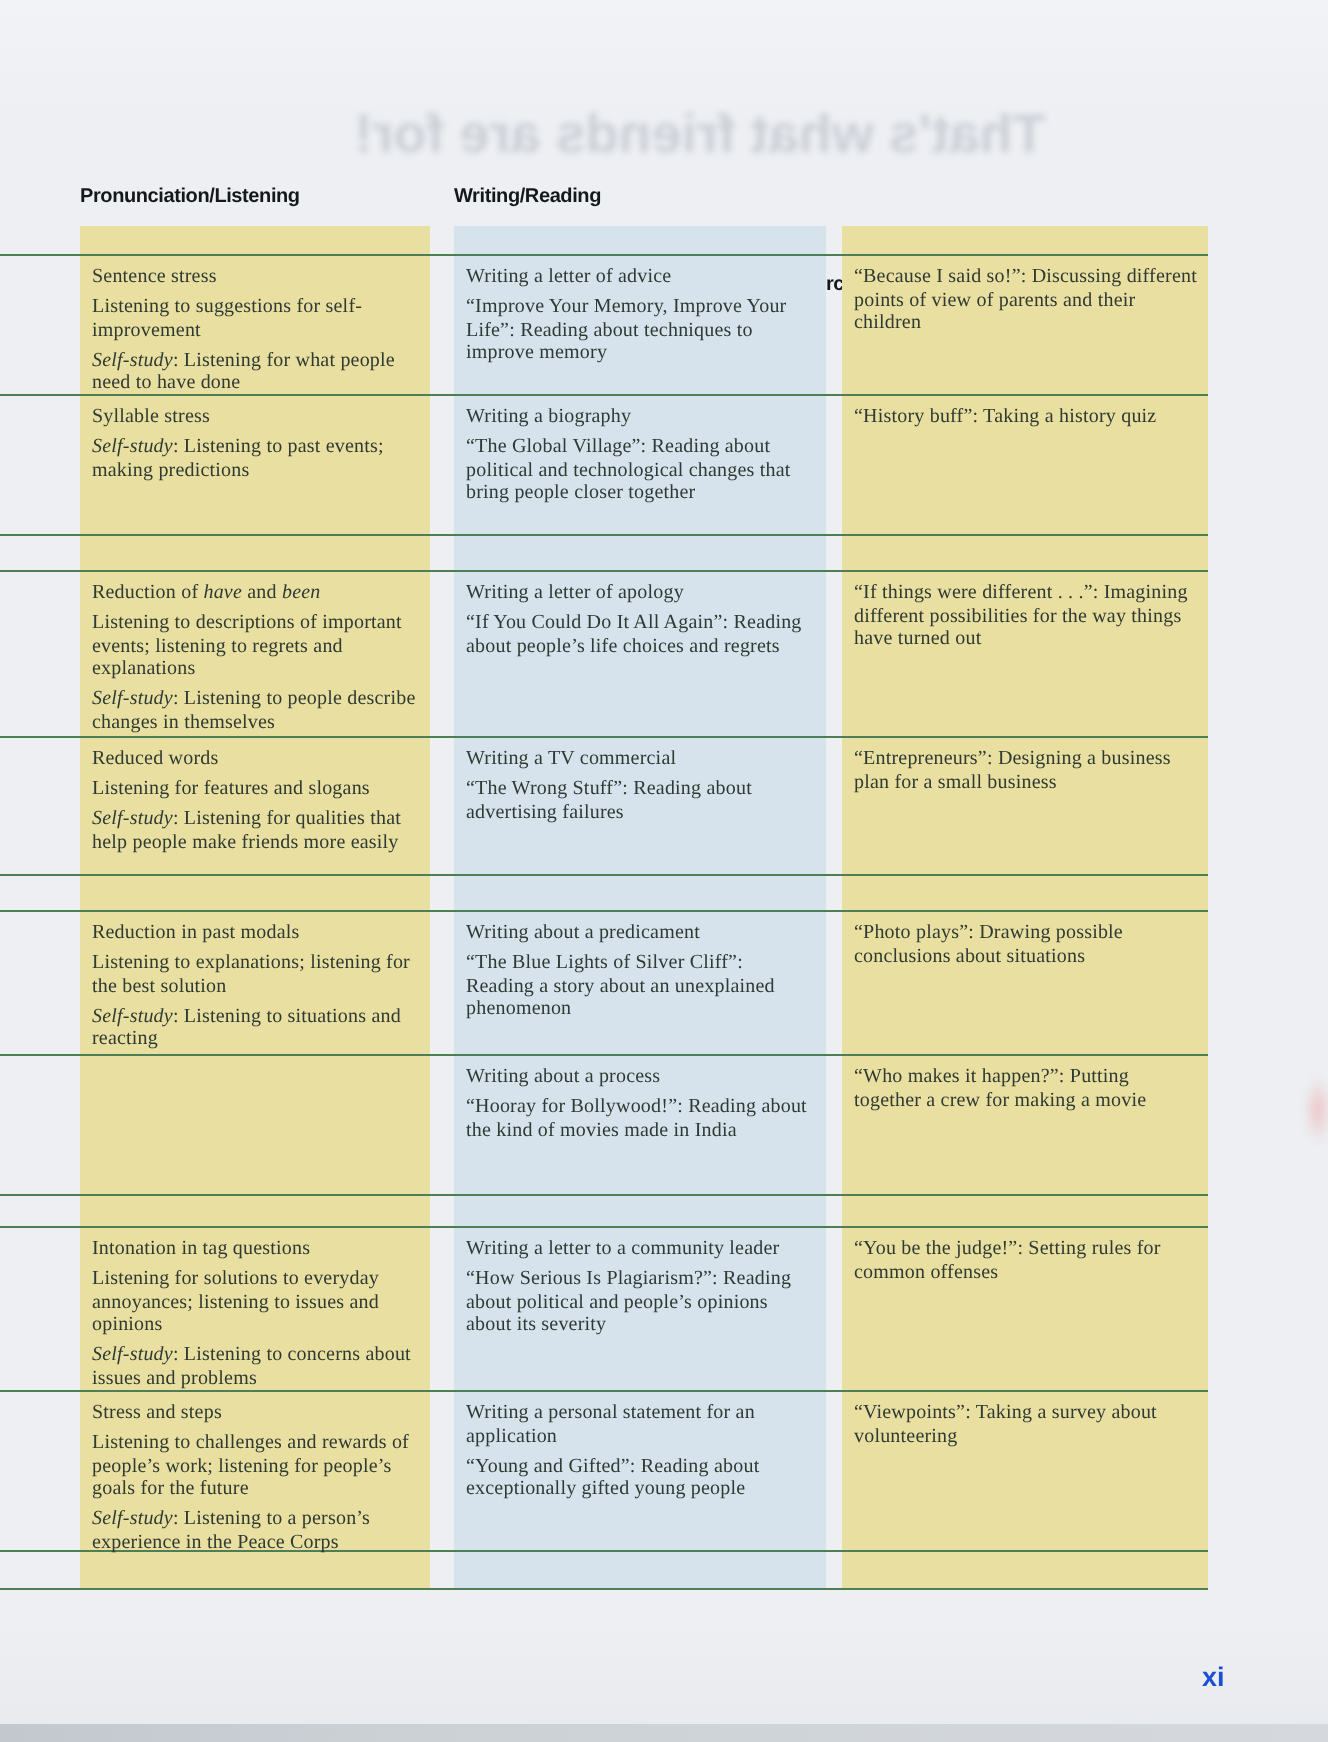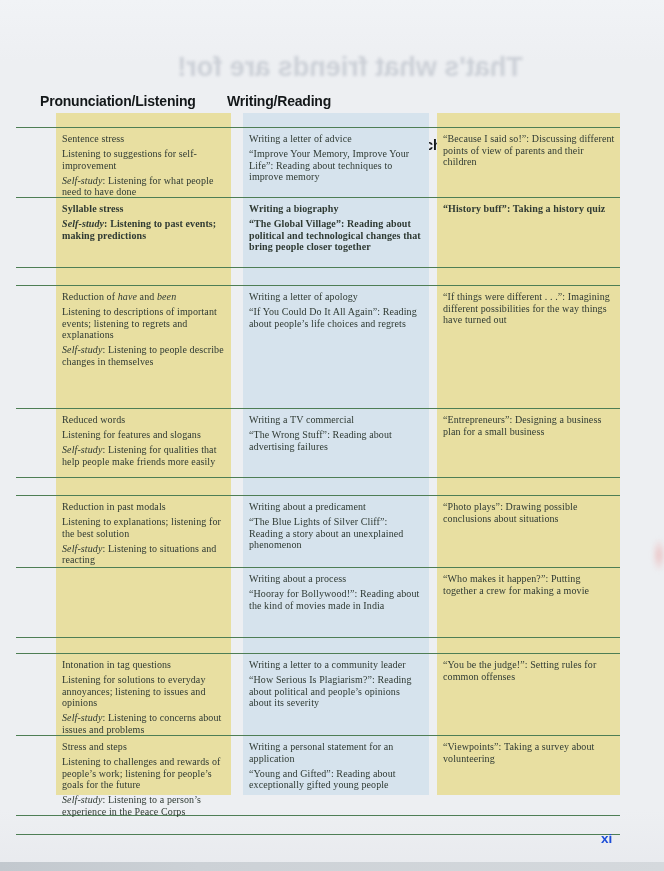--- a/index.html
+++ b/index.html
@@ -25,25 +25,25 @@
     text-align:center;
     font-family:"Liberation Sans","DejaVu Sans",sans-serif;
     font-weight:bold;font-size:27px;
     color:rgba(150,158,172,0.38);
     transform:scaleX(-1);
     filter:blur(1.6px);
     user-select:none;
   }
   .col-headers{position:absolute;top:93px;left:0;width:664px;height:20px;
     font-family:"Liberation Sans","DejaVu Sans",sans-serif;
-    font-weight:bold;font-size:14px;color:var(--head-ink);}
+    font-weight:bold;font-size:10px;color:var(--head-ink);}
   .col-headers span{position:absolute;top:0;white-space:nowrap;letter-spacing:-0.2px;}
   .h1{left:40px;} .h2{left:227px;} .h3{left:396px;margin-top:44px;}
 
-  .table-wrap{position:absolute;top:113px;left:16px;width:604px;height:682px;}
+  .table-wrap{position:absolute;top:113px;left:0;width:604px;height:682px;}
   .band{position:absolute;top:0;bottom:0;}
   .band.b1{left:40px;width:175px;background:var(--yellow);}
   .band.b2{left:227px;width:186px;background:var(--blue);}
   .band.b3{left:421px;width:183px;background:var(--yellow);}
 
   .rows{position:absolute;top:14px;left:0;right:0;}
   .row,.gap{position:relative;border-top:1.5px solid var(--rule);}
   .tfoot{height:20px;border-top:1.5px solid var(--rule);border-bottom:1.5px solid var(--rule);}
   .cell{position:absolute;top:0;bottom:0;padding-top:5px;}
   .cell.c1{left:46px;width:165px;}
@@ -93,21 +93,21 @@
           <p><em>Self-study</em>: Listening for what people need to have done</p>
         </div>
         <div class="cell c2">
           <p>Writing a letter of advice</p>
           <p>“Improve Your Memory, Improve Your Life”: Reading about techniques to improve memory</p>
         </div>
         <div class="cell c3">
           <p>“Because I said so!”: Discussing different points of view of parents and their children</p>
         </div>
       </div>
-      <div class="row" style="height: 70px; font-weight: bold;">
+      <div class="row" style="height: 70px;">
         <div class="cell c1">
           <p>Syllable stress</p>
           <p><em>Self-study</em>: Listening to past events; making predictions</p>
         </div>
         <div class="cell c2">
           <p>Writing a biography</p>
           <p>“The Global Village”: Reading about political and technological changes that bring people closer together</p>
         </div>
         <div class="cell c3">
           <p>“History buff”: Taking a history quiz</p>
@@ -121,21 +121,21 @@
           <p><em>Self-study</em>: Listening to people describe changes in themselves</p>
         </div>
         <div class="cell c2">
           <p>Writing a letter of apology</p>
           <p>“If You Could Do It All Again”: Reading about people’s life choices and regrets</p>
         </div>
         <div class="cell c3">
           <p>“If things were different . . .”: Imagining different possibilities for the way things have turned out</p>
         </div>
       </div>
-      <div class="row" style="height: 69px; margin-top: 40px;">
+      <div class="row" style="height: 69px;">
         <div class="cell c1">
           <p>Reduced words</p>
           <p>Listening for features and slogans</p>
           <p><em>Self-study</em>: Listening for qualities that help people make friends more easily</p>
         </div>
         <div class="cell c2">
           <p>Writing a TV commercial</p>
           <p>“The Wrong Stuff”: Reading about advertising failures</p>
         </div>
         <div class="cell c3">

